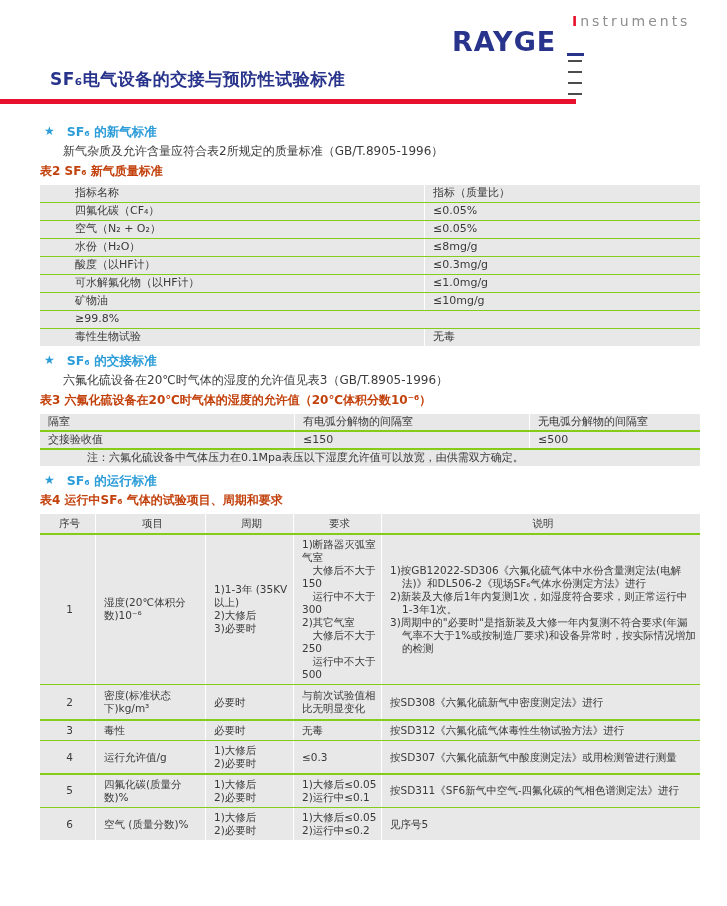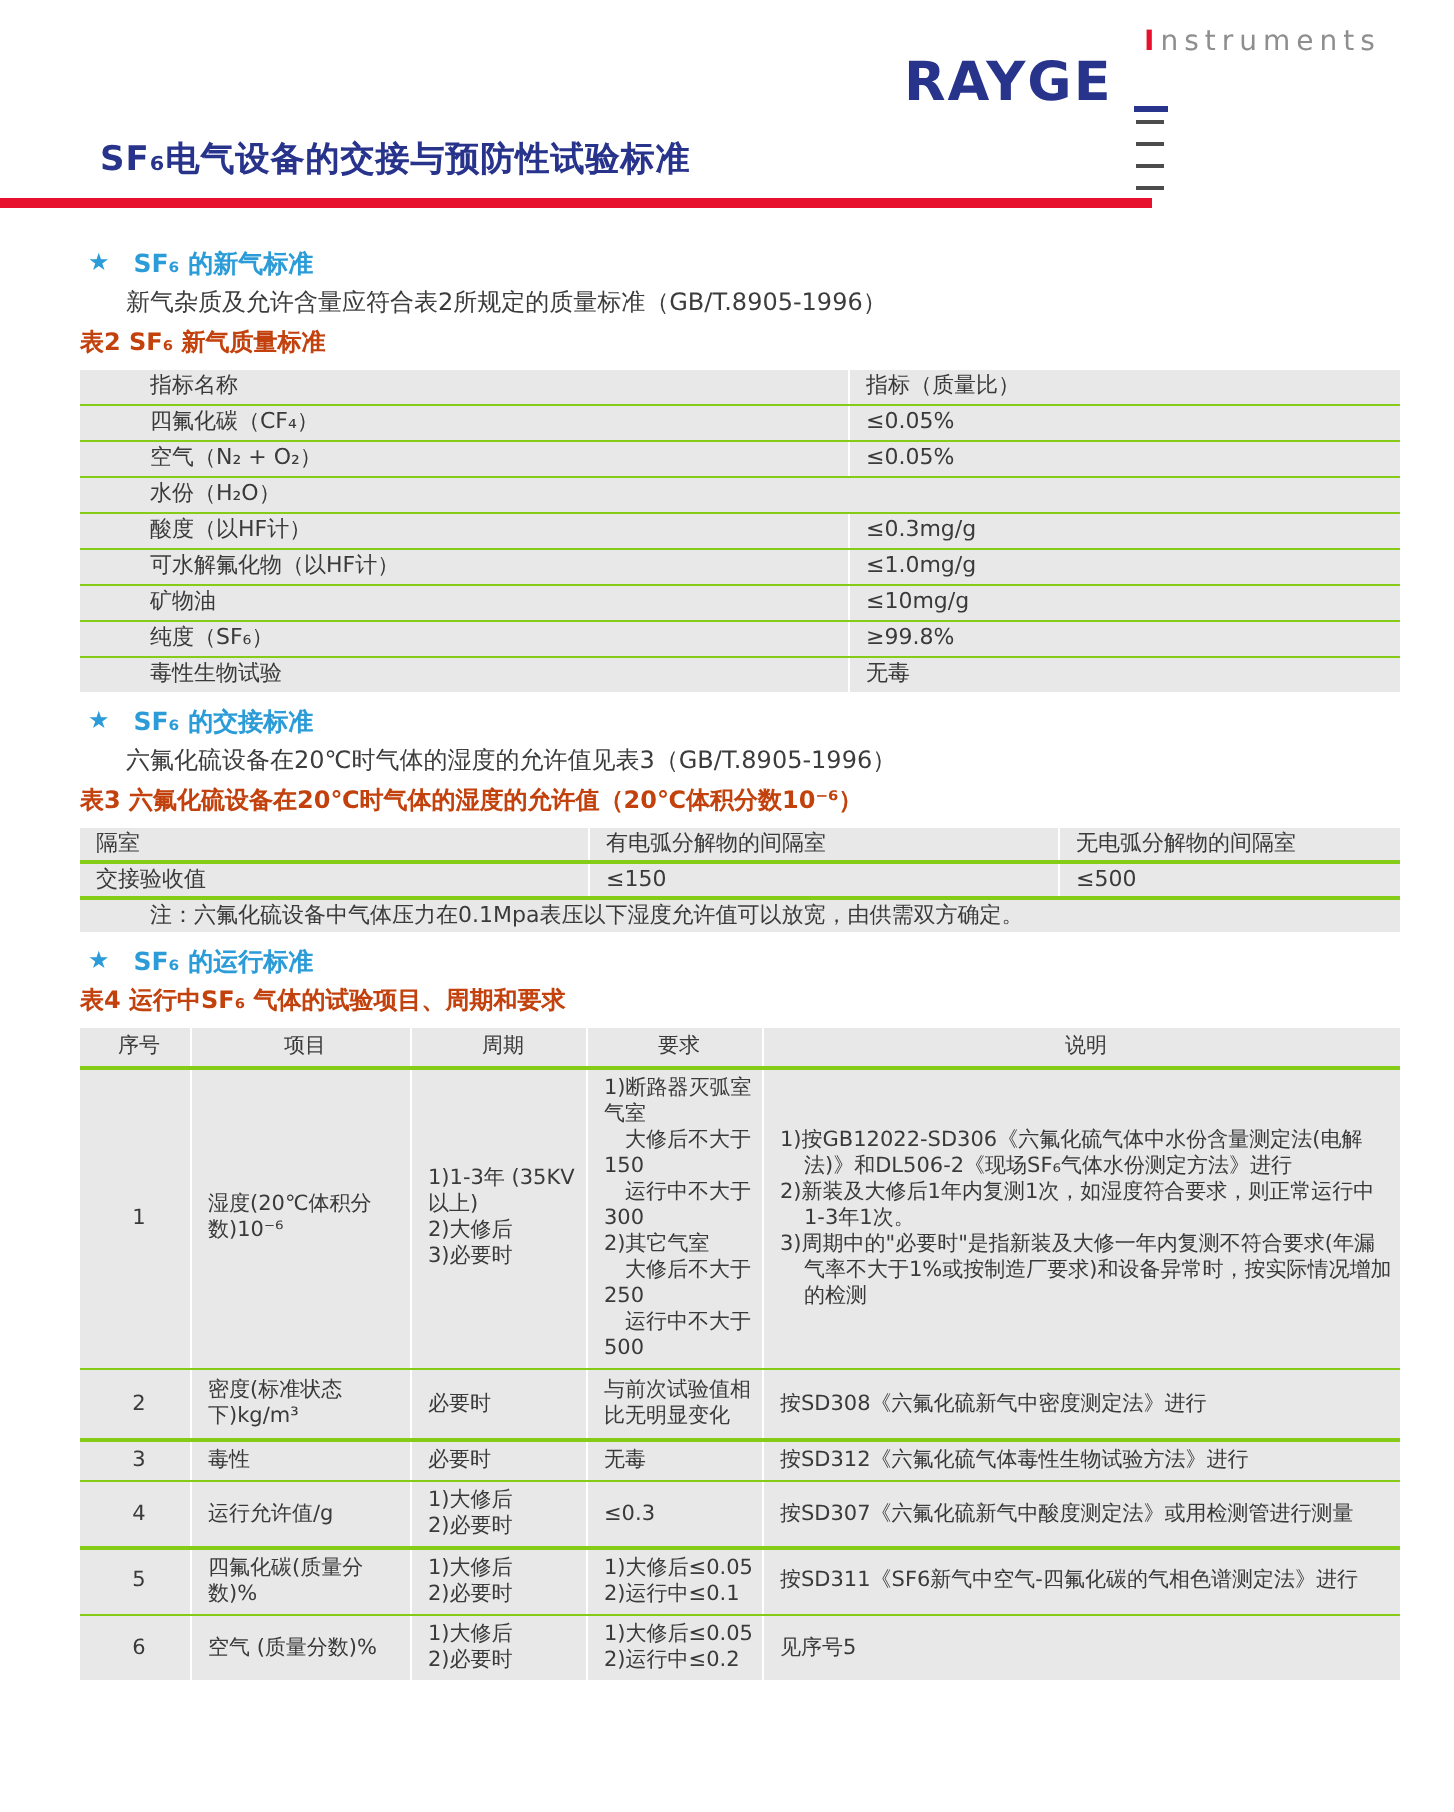--- a/index.html
+++ b/index.html
@@ -69,21 +69,21 @@
   }
   .tcell:last-child { border-right:none; }
   .tcell.center { text-align:center; align-items:center; }
 
   .t2 .trow { grid-template-columns:385px 1fr; min-height:15px; }
   .t2 .tcell:first-child { padding-left:35px; }
 
   .t3 .trow { grid-template-columns:255px 235px 1fr; min-height:15px; }
   .t3 .tcell:first-child { }
   .t3 .note-row { grid-template-columns:1fr; }
-  .t3 .note-row .tcell { padding-left:35px; }
+  .t3 .note-row .tcell { padding-left:35px;margin-left:12px; }
 
   .t4 .trow { grid-template-columns:56px 110px 88px 88px 1fr; }
   .t4 .tcell { font-size:10.5px; line-height:13px; padding:3px 4px 3px 8px; }
   .t4 .header-row { min-height:16px; }
   .t4 .header-row .tcell { text-align:center; align-items:center; }
   .hang { padding-left:12px; text-indent:-12px; }
 </style>
 </head>
 <body>
 
@@ -118,35 +118,35 @@
         <div class="trow">
           <div class="tcell">四氟化碳（CF₄）</div>
           <div class="tcell">≤0.05%</div>
         </div>
         <div class="trow">
           <div class="tcell">空气（N₂ + O₂）</div>
           <div class="tcell">≤0.05%</div>
         </div>
         <div class="trow">
           <div class="tcell">水份（H₂O）</div>
+          <div class="tcell">≤8mg/g</div>
         </div>
         <div class="trow">
           <div class="tcell">酸度（以HF计）</div>
           <div class="tcell">≤0.3mg/g</div>
         </div>
         <div class="trow">
           <div class="tcell">可水解氟化物（以HF计）</div>
           <div class="tcell">≤1.0mg/g</div>
         </div>
         <div class="trow">
           <div class="tcell">矿物油</div>
           <div class="tcell">≤10mg/g</div>
         </div>
         <div class="trow">
-          <div class="tcell">纯度（SF₆）</div>
           <div class="tcell">≥99.8%</div>
         </div>
         <div class="trow">
           <div class="tcell">毒性生物试验</div>
           <div class="tcell">无毒</div>
         </div>
       </div>
 
     <div class="sec-head">
       <span class="star">★</span>

